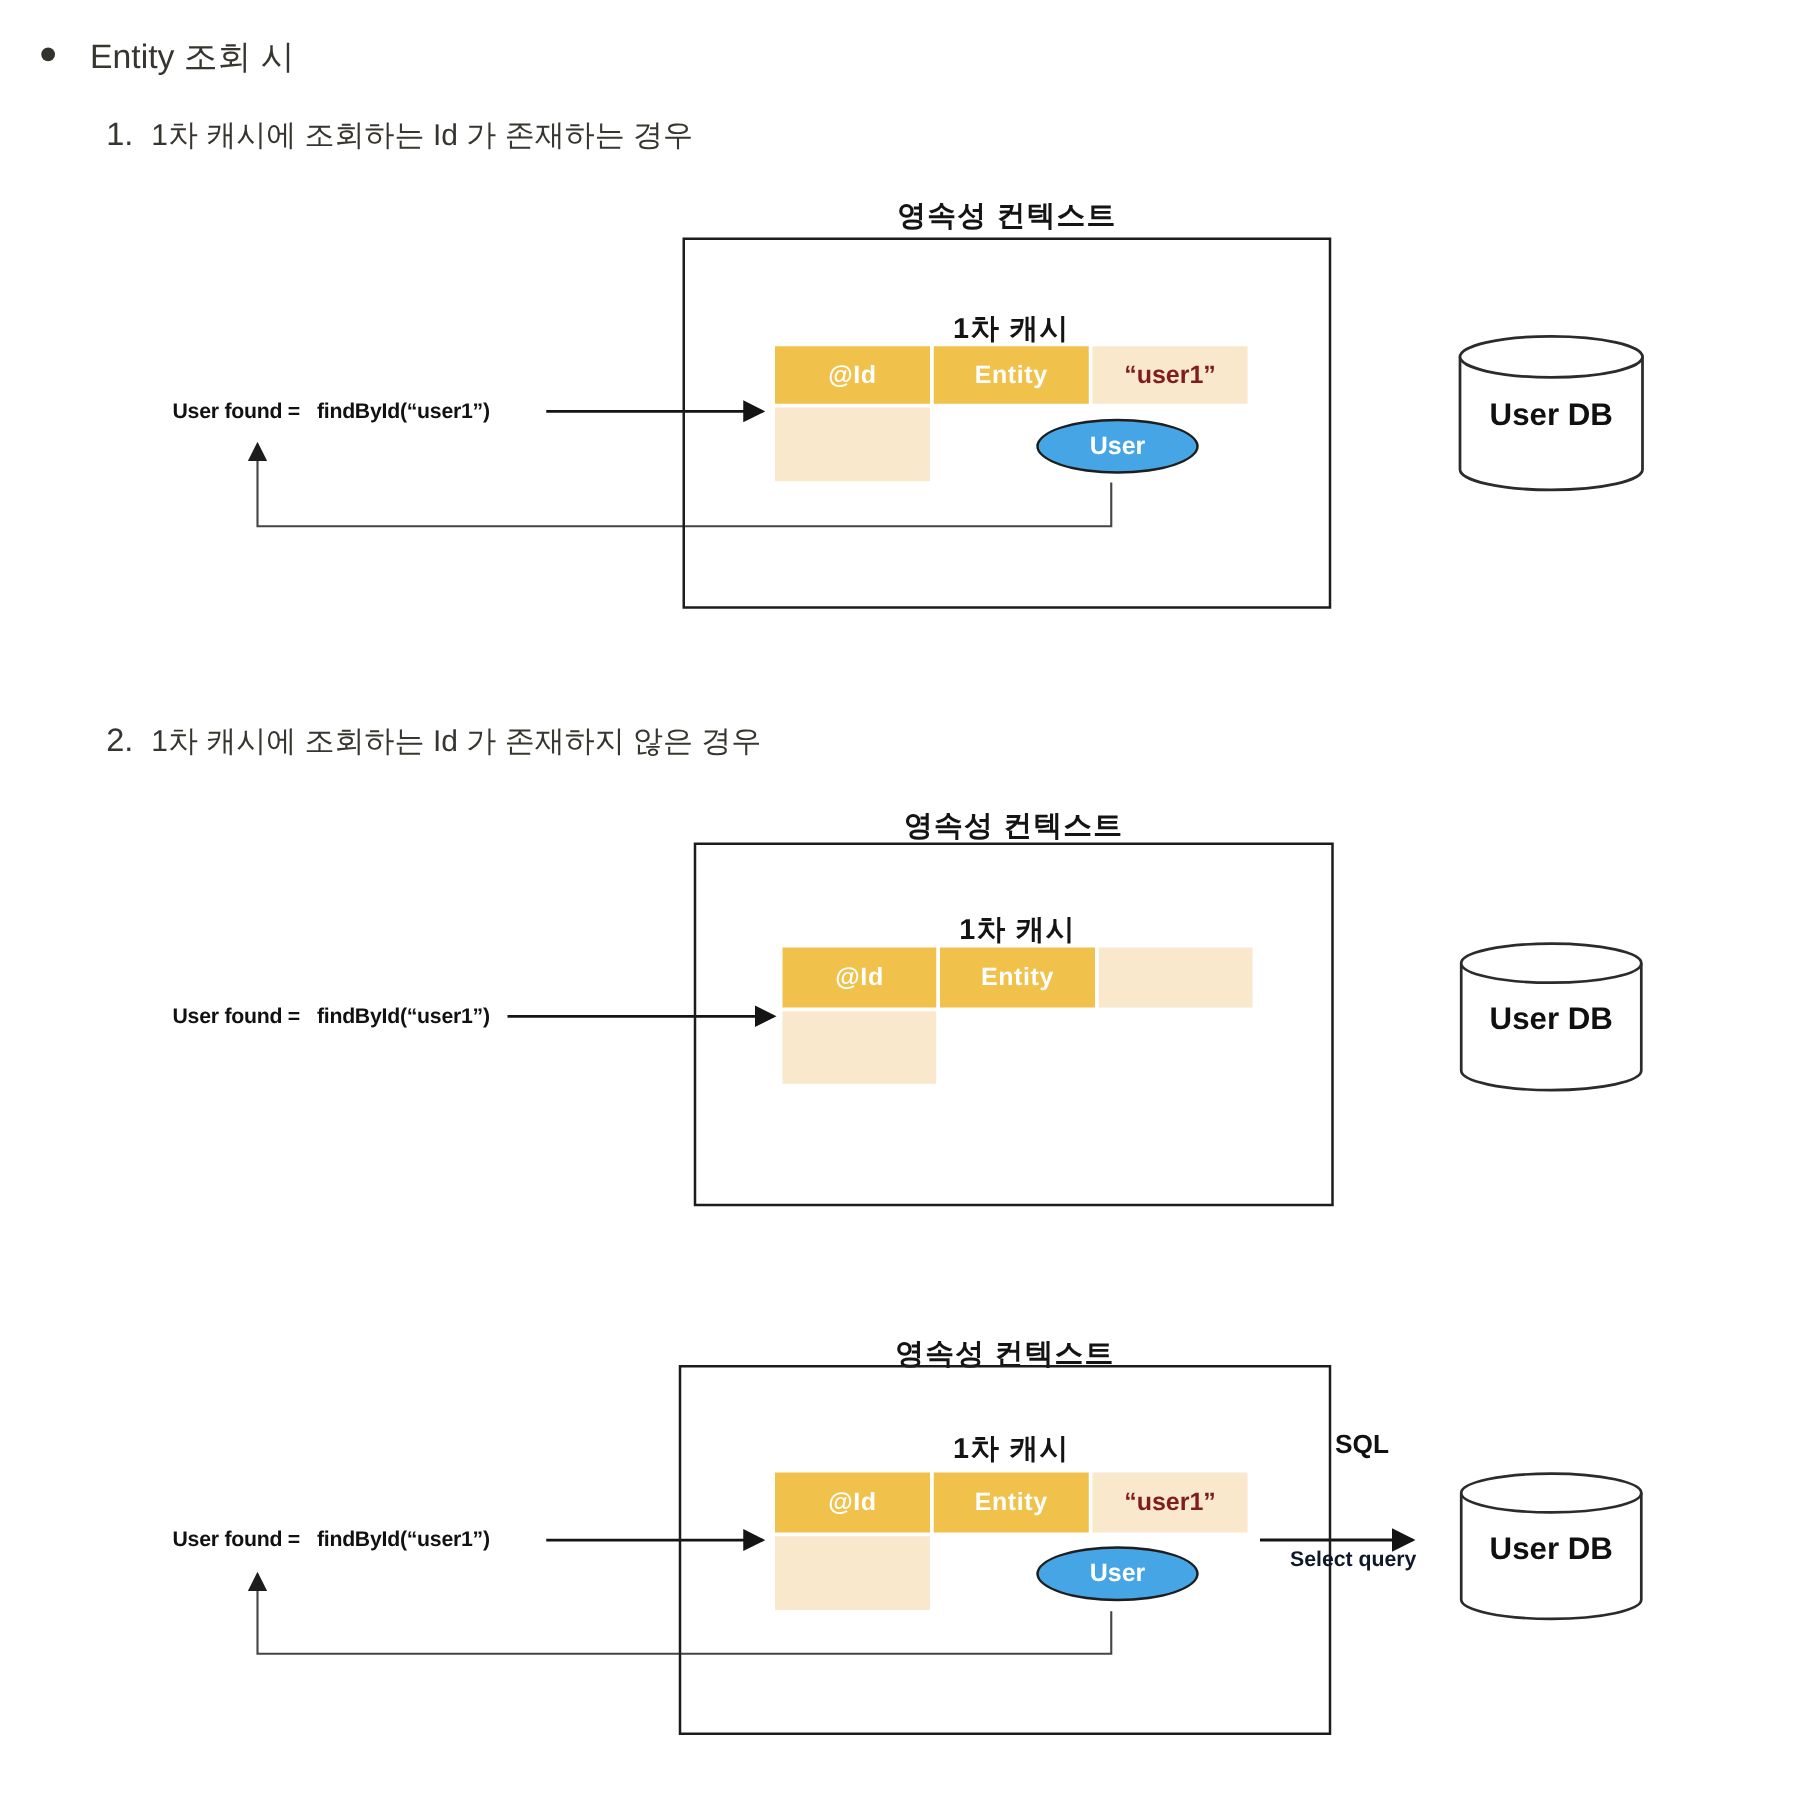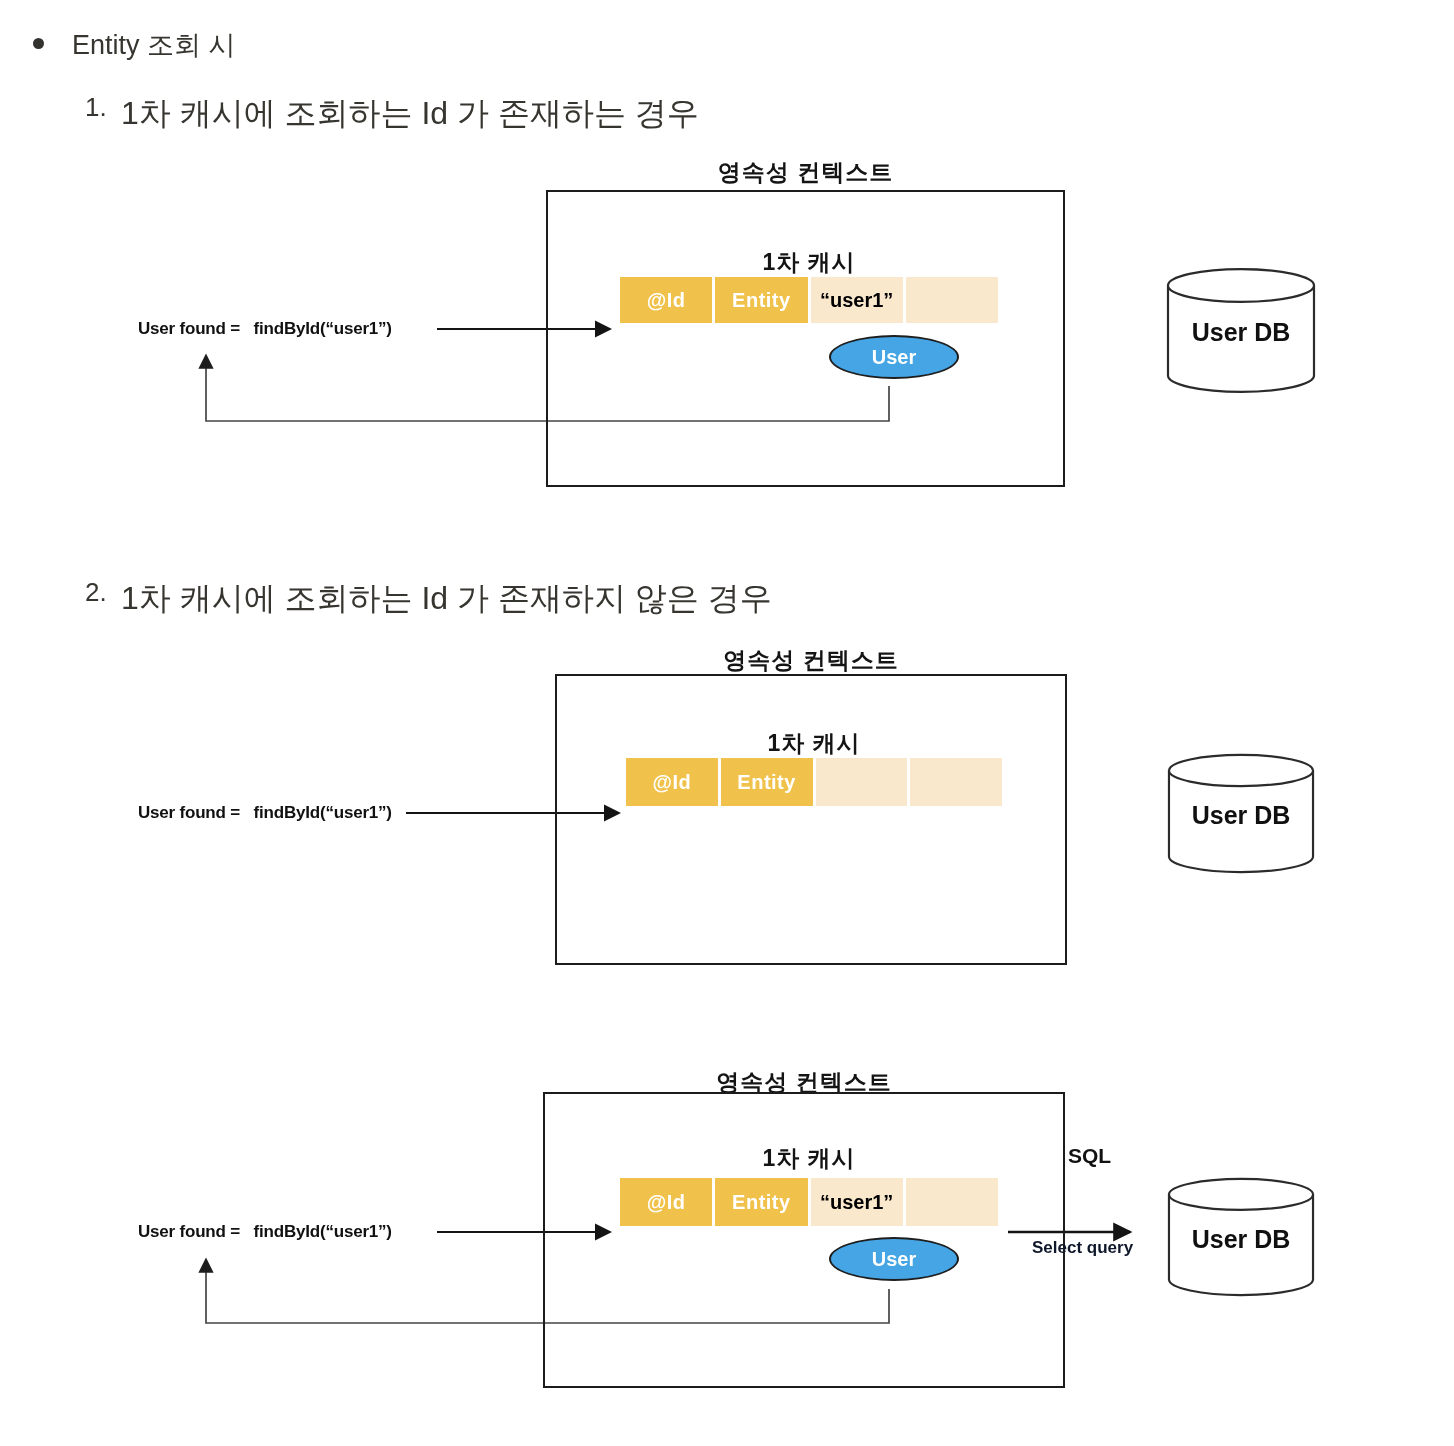--- a/index.html
+++ b/index.html
@@ -7,35 +7,35 @@
     position:relative; width:1454px; height:1446px; background:#ffffff;
     font-family:"Liberation Sans","DejaVu Sans",sans-serif; color:#141414;
     overflow:hidden;
   }
   .overlay { position:absolute; left:0; top:0; width:1454px; height:1446px; pointer-events:none; }
 
   
   .bullet-dot { position:absolute; left:33px; top:38px; width:11px; height:11px; border-radius:50%; background:#34322e; }
   .bullet-text { position:absolute; left:72px; top:27px; font-size:27px; font-weight:500; color:#37352F; }
   .num { position:absolute; font-size:26px; font-weight:400; color:#37352F; }
-  .num-text { position:absolute; font-size:32px; font-weight:400; color:#37352F; }
+  .num-text { position:absolute; font-size:24px; font-weight:400; color:#37352F; }
 
   
   .ctx-title, .cache-title {
     position:absolute; text-align:center; font-weight:800; font-size:23px;
     color:#141414; letter-spacing:1px;margin-top:10px;
   }
   .ctx-box { position:absolute; border:2px solid #1c1c1c; background:transparent; }
-  .cache-table { position:absolute; display:grid; grid-template-columns:1fr 1fr 1fr 1fr; gap:3px; }
+  .cache-table { position:absolute; display:grid; grid-template-columns:1fr 1fr 1fr; gap:3px; }
   .th {
     background:var(--table-header,#F1C24B); color:#ffffff; font-weight:800; font-size:20px;
     display:flex; align-items:center; justify-content:center; letter-spacing:0.5px;
   }
   .td {
-    background:var(--table-row,#FAE8CD); color:#000000; font-weight:800; font-size:20px;
+    background:var(--table-row,#FAE8CD); color:#7f1d1d; font-weight:800; font-size:20px;
     display:flex; align-items:center; justify-content:center;
   }
   .entity-ellipse {
     position:absolute; width:130px; height:44px; border-radius:50%;
     background:var(--entity-ellipse,#45A5E5); border:2.5px solid #1e1e1e; box-sizing:border-box;
     color:#ffffff; font-weight:800; font-size:20px;
     display:flex; align-items:center; justify-content:center;text-align:center;
   }
   .code {
     position:absolute; font-weight:700; font-size:17px; color:#111111;

